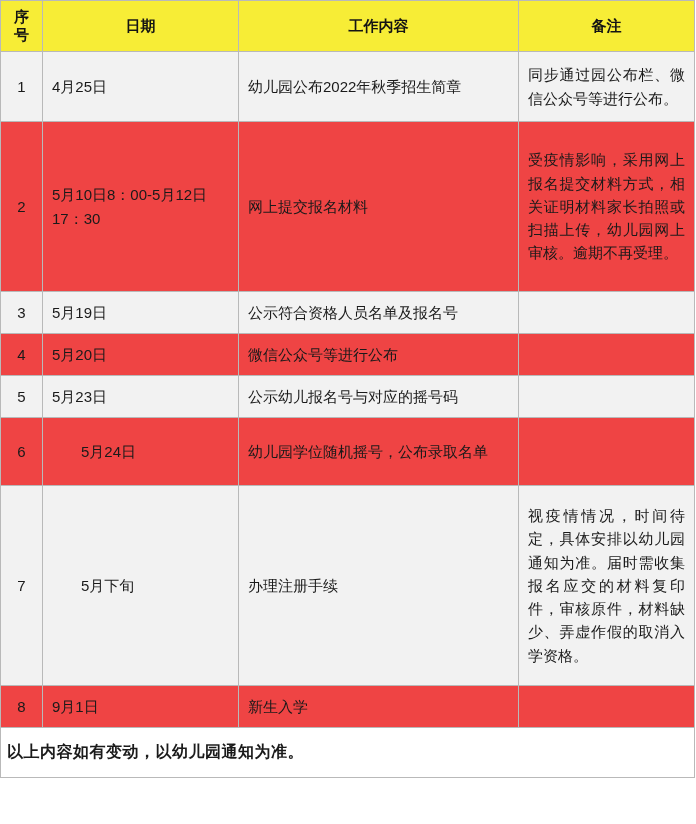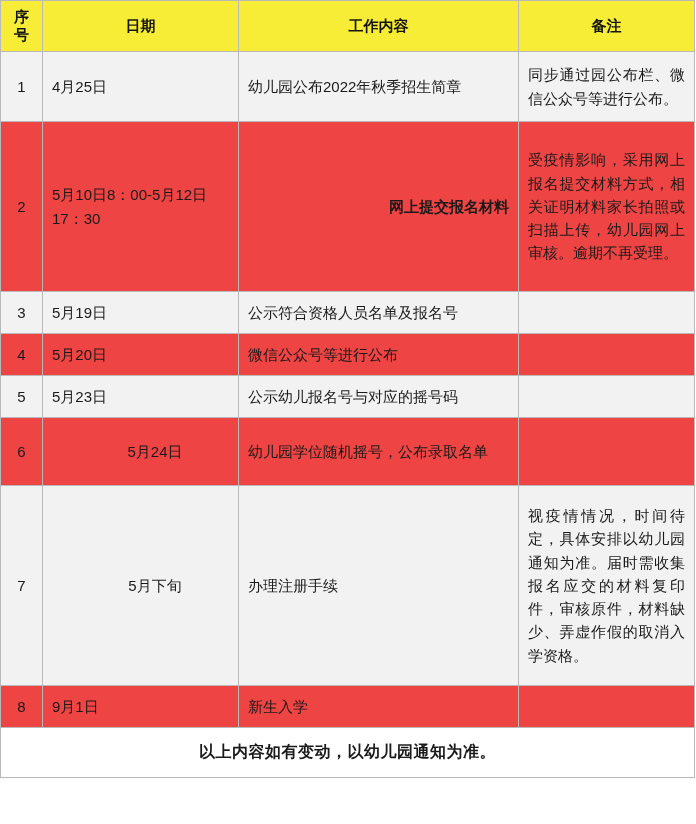--- a/index.html
+++ b/index.html
@@ -49,43 +49,41 @@
   tbody tr.even td { background: #ef4444; }
 
   td.idx {
     text-align: center;
     font-size: 15px;
   }
   td.date {
     font-size: 15px;
   }
   td.date.leftish {
-    text-align: center;
+    text-align: left;
     padding-left: 38px;
   }
   td.content {
     text-align: left;
   }
   td.content.centered {
-    text-align: right;
-    font-weight: bold;
+    text-align: left;
   }
   td.remark {
     text-align: left;
     font-size: 14.5px;
     line-height: 1.6;
     margin-top: 36px;
   }
   td.remark.justified {
     text-align: justify;
     text-justify: inter-ideograph;
   }
   tr.footer td {
     background: #ffffff;
-    text-align: center;
     font-weight: bold;
     font-size: 16px;
     padding: 12px 6px;
     letter-spacing: 0.5px;
   }
   .nowrap-cell { white-space: pre-line; }
 </style>
 </head>
 <body>
 

